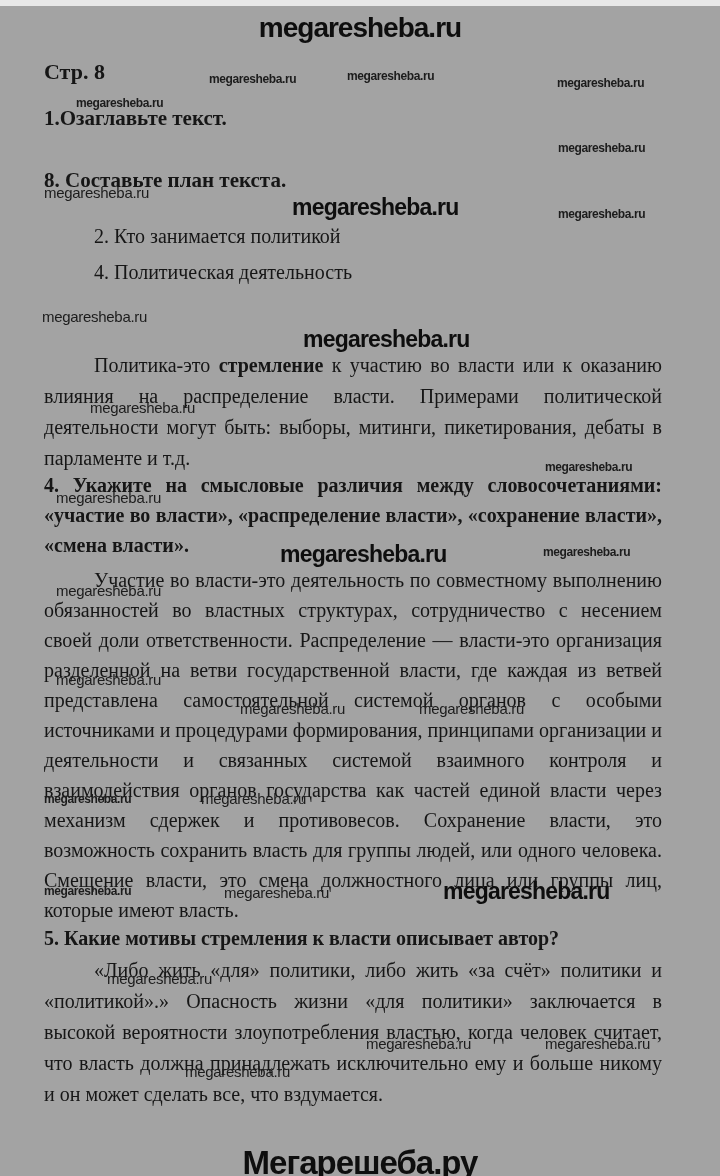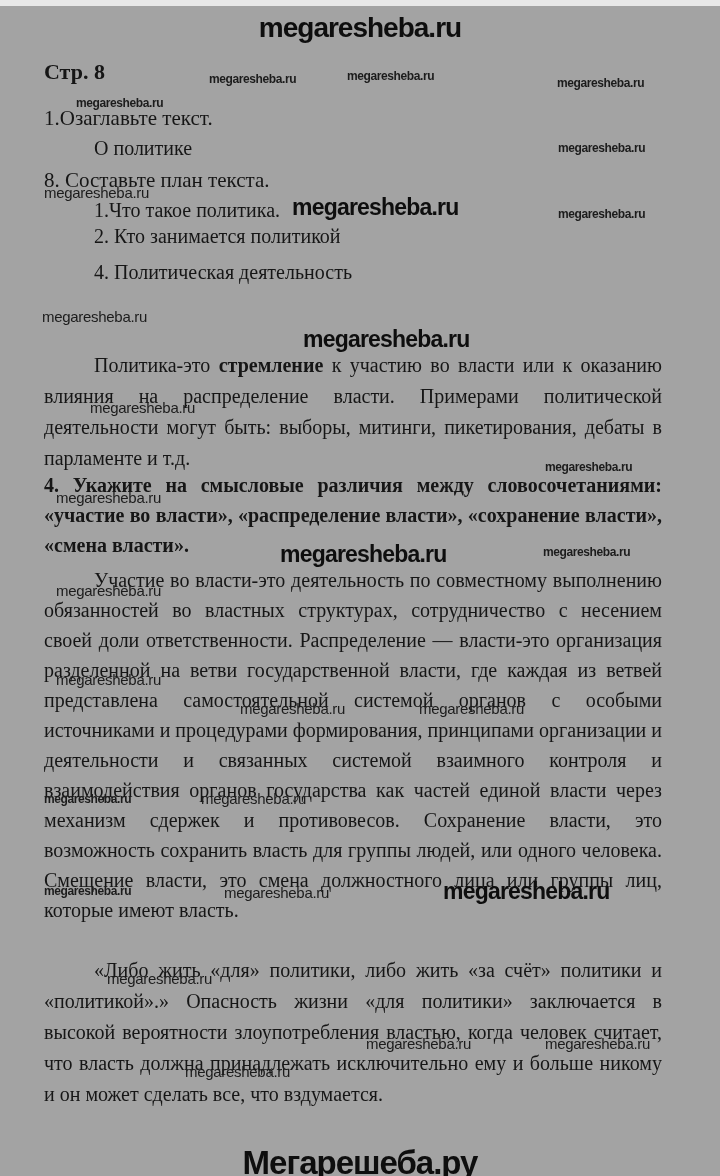--- a/index.html
+++ b/index.html
@@ -24,21 +24,21 @@
   .site-footer {
     left:0; top:1138px; width:720px;
     text-align:center;
     font-family:"Liberation Sans", sans-serif;
     font-weight:700; font-size:33px; letter-spacing:-1px;
     color:#0e0e0e;
   }
   
   .blk { position:absolute; left:44px; width:618px; }
   .page-label { font-weight:700; font-size:22px; }
-  .h { font-weight:400; font-size:21px; }
+  .h { font-weight:700; font-size:21px; }
   .h-just { font-weight:700; font-size:20px; text-align:justify; }
   .t { font-size:20px; }
   .answer { font-size:20px; text-align:justify; text-indent:50px; }
   .lh31 { line-height:31px; }
   .lh30 { line-height:30px; }
   .lh36 { line-height:36px; }
   
   .wm {
     position:absolute;
     font-family:"Liberation Sans", sans-serif;
@@ -52,32 +52,31 @@
 </head>
 <body>
 
 <div id="screen">
 
   <div class="abs site-title">megaresheba.ru</div>
 
   <div class="blk page-label" style="top:53px;">Стр. 8</div>
 
   <div class="blk h" style="top:100px;">1.Озаглавьте текст.</div>
-  <div class="blk t" style="top:131px; left:94px; width:568px;">О политике</div>
 
   <div class="blk h" style="top:162px;">8. Составьте план текста.</div>
-  <div class="blk t" style="top:193px; left:94px; width:568px;">1.Что такое политика.</div>
   <div class="blk t" style="top:219px; left:94px; width:568px;">2. Кто занимается политикой</div>
   <div class="blk t" style="top:255px; left:94px; width:568px;">4. Политическая деятельность</div>
 
   <div class="blk answer lh31" style="top:344px;"><span>Политика-это </span><b>стремление</b><span> к участию во власти или к оказанию влияния на распределение власти. Примерами политической деятельности могут быть: выборы, митинги, пикетирования, дебаты в парламенте и т.д.</span></div>
 
   <div class="blk h-just lh30" style="top:464px;">4. Укажите на смысловые различия между словосочетаниями: «участие во власти», «распределение власти», «сохранение власти», «смена власти».</div>
   <div class="blk answer lh30" style="top:559px;">Участие во власти-это деятельность по совместному выполнению обязанностей во властных структурах, сотрудничество с несением своей доли ответственности. Распределение — власти-это организация разделенной на ветви государственной власти, где каждая из ветвей представлена самостоятельной системой органов с особыми источниками и процедурами формирования, принципами организации и деятельности и связанных системой взаимного контроля и взаимодействия органов государства как частей единой власти через механизм сдержек и противовесов. Сохранение власти, это возможность сохранить власть для группы людей, или одного человека. Смещение власти, это смена должностного лица или группы лиц, которые имеют власть.</div>
 
+  <div class="blk h" style="top:921px; font-size:20px;">5. Какие мотивы стремления к власти описывает автор?</div>
   <div class="blk answer lh31" style="top:949px;">«Либо жить «для» политики, либо жить «за счёт» политики и «политикой».» Опасность жизни «для политики» заключается в высокой вероятности злоупотребления властью, когда человек считает, что власть должна принадлежать исключительно ему и больше никому и он может сделать все, что вздумается.</div>
 
   <div class="abs site-footer">Мегарешеба.ру</div>
 
   <span class="wm wm-b12" style="left:209px; top:66px;">megaresheba.ru</span>
   <span class="wm wm-b12" style="left:347px; top:63px;">megaresheba.ru</span>
   <span class="wm wm-b12" style="left:557px; top:70px;">megaresheba.ru</span>
   <span class="wm wm-b12" style="left:76px;  top:90px;">megaresheba.ru</span>
   <span class="wm wm-b12" style="left:558px; top:135px;">megaresheba.ru</span>
   <span class="wm wm-r15" style="left:44px;  top:178px;">megaresheba.ru</span>

